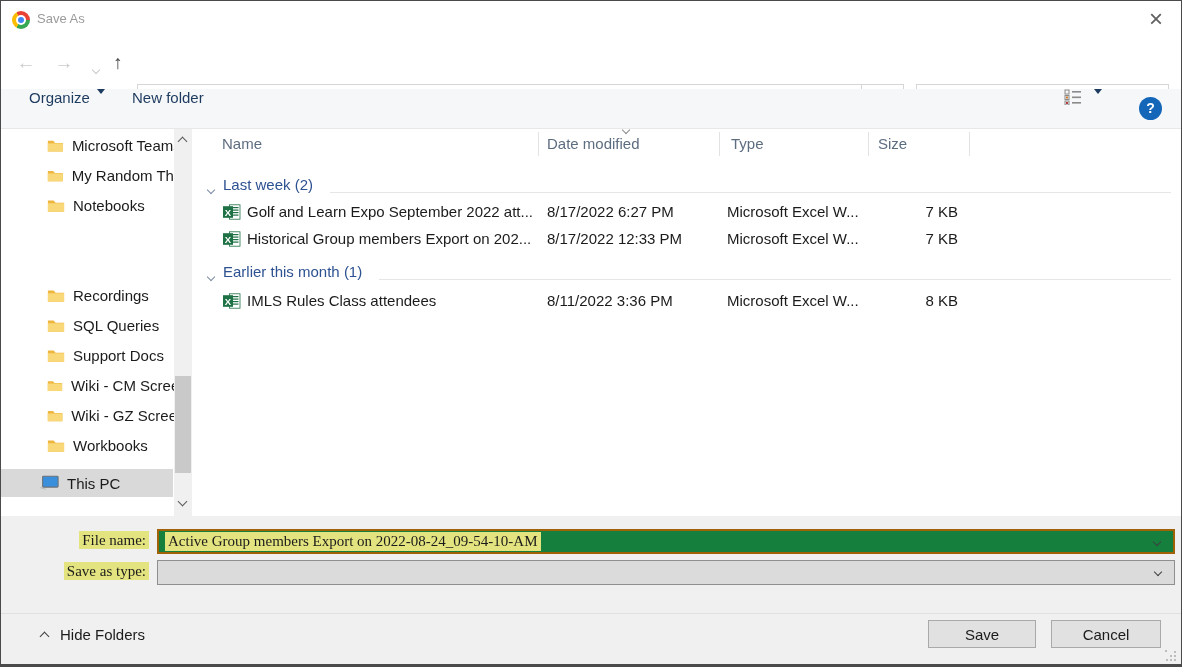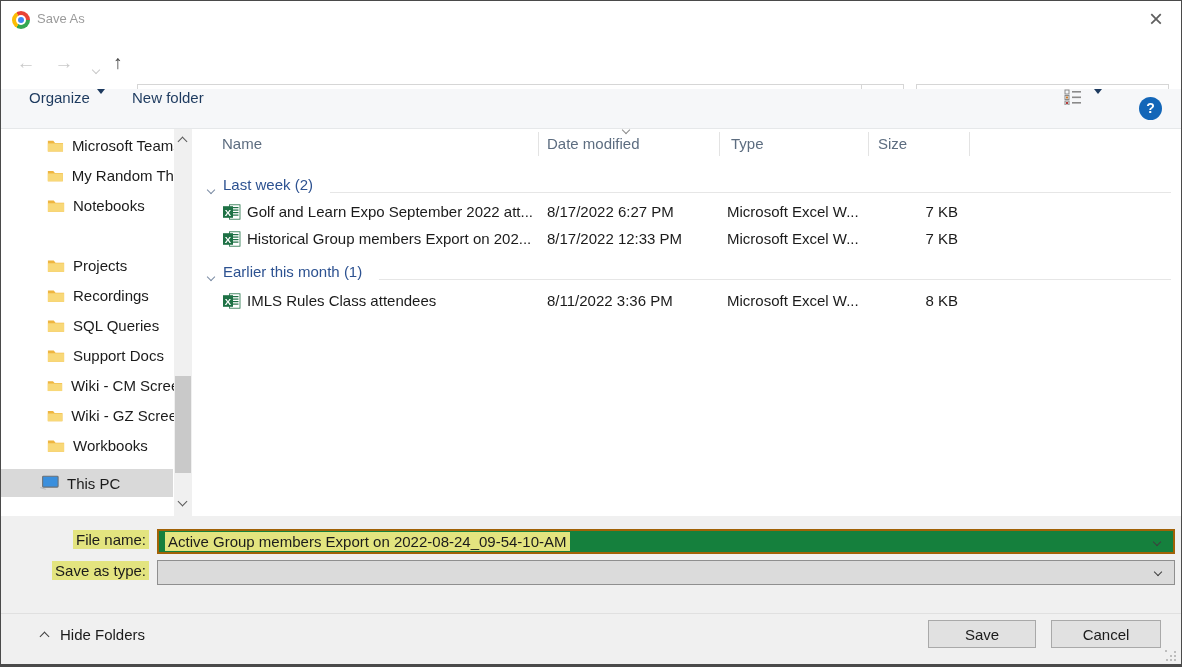--- a/index.html
+++ b/index.html
@@ -65,21 +65,21 @@
   .frow .icon { position:absolute; left:27px; top:5px; }
   .frow .nm { position:absolute; left:51px; top:4px; }
   .frow .dt { position:absolute; left:351px; top:4px; }
   .frow .tp { position:absolute; left:531px; top:4px; }
   .frow .sz { position:absolute; left:620px; top:4px; width:142px; text-align:right; }
 
   
   .bottompane { position:absolute; top:515px; left:0; right:0; height:149px; background:#f0f0f0; }
   .fieldrow { position:absolute; left:0; right:0; height:25px; }
   .fieldrow .flabel { position:absolute; right:1032px; top:2px; white-space:nowrap; }
-  .hl { background:#e3e47f; padding:1px 3px; }
+  .hl { background:#e3e47f; padding:1px 3px;font-family:Liberation Serif, serif; }
   .combo { position:absolute; left:156px; right:6px; top:0; height:25px; display:flex; align-items:center; cursor:pointer; }
   .combo.white { background:#15803d; border:2px solid #a16207; }
   .combo.gray  { background:#dbdbdb; border:1px solid #8f8f8f; }
   .combo .val { margin-left:6px; white-space:nowrap; }
   .combo .chev { width:6px; height:6px; color:#3f3f3f; position:absolute; right:13px; top:8px; }
   .btm-sep { position:absolute; top:97px; left:0; right:0; height:1px; background:#e0e0e0; }
   .hide-folders { position:absolute; left:40px; top:110px; display:flex; align-items:center; gap:12px; cursor:pointer; }
   .hide-folders .chev { width:7px; height:7px; color:#3f3f3f; margin-top:3px; }
   .dlg-btn { position:absolute; top:104px; height:28px; background:#e1e1e1; border:1px solid #a9a9a9; text-align:center; font-size:15px; color:#1b1b1b; cursor:pointer; font-family:"Liberation Sans",sans-serif; }
   .grip { position:absolute; right:5px; bottom:4px; width:11px; height:11px; }
@@ -165,27 +165,20 @@
             <path d="M1 5.5h18V15H1z" fill="#f8d878"></path>
           </svg>
         <span class="lbl">My Random Thir</span>
         </div>
       <div class="side-item" style="top:62px">
         <svg width="18" height="15" viewBox="0 0 20 16">
             <path d="M1 2.5h6.5l2 2.5H19v10H1z" fill="#eeb53f"></path>
             <path d="M1 5.5h18V15H1z" fill="#f8d878"></path>
           </svg>
         <span class="lbl">Notebooks</span>
-        </div>
-      <div class="side-item" style="top:122px">
-        <svg width="18" height="15" viewBox="0 0 20 16">
-            <path d="M1 2.5h6.5l2 2.5H19v10H1z" fill="#eeb53f"></path>
-            <path d="M1 5.5h18V15H1z" fill="#f8d878"></path>
-          </svg>
-        <span class="lbl">Projects</span>
         </div>
       <div class="side-item" style="top:152px">
         <svg width="18" height="15" viewBox="0 0 20 16">
             <path d="M1 2.5h6.5l2 2.5H19v10H1z" fill="#eeb53f"></path>
             <path d="M1 5.5h18V15H1z" fill="#f8d878"></path>
           </svg>
         <span class="lbl">Recordings</span>
         </div>
       <div class="side-item" style="top:212px">
         <svg width="18" height="15" viewBox="0 0 20 16">

